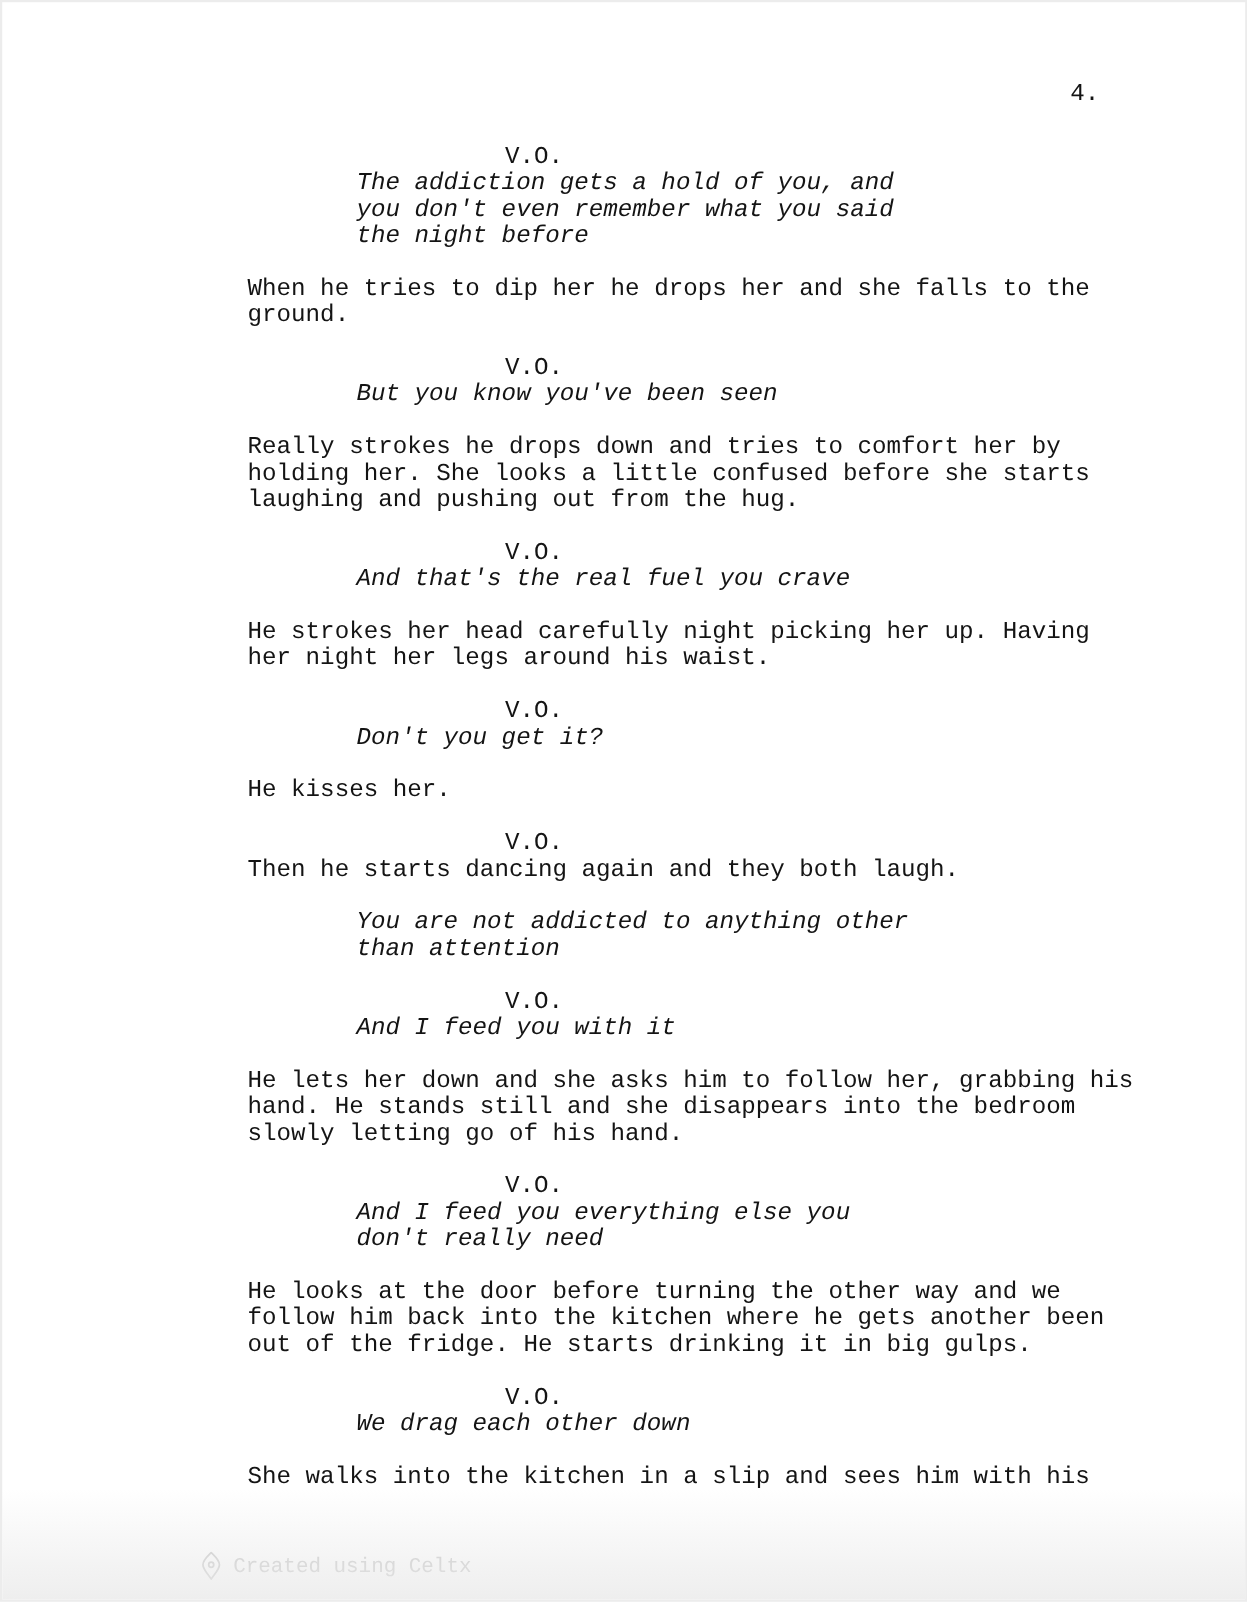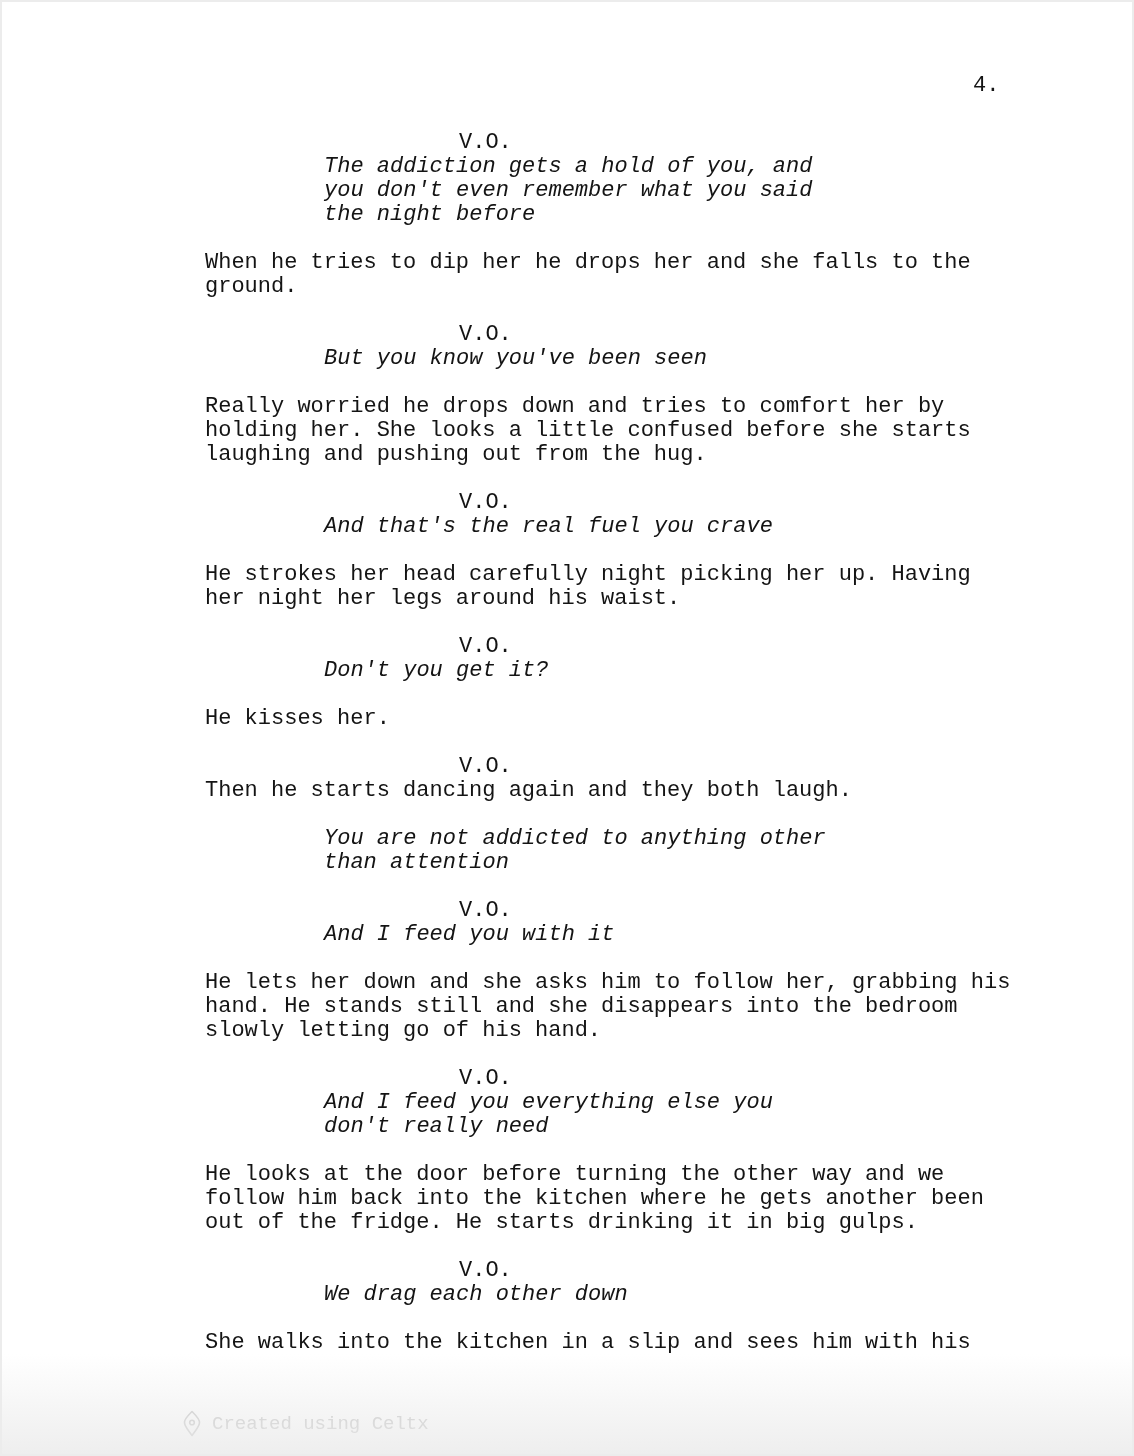--- a/index.html
+++ b/index.html
@@ -32,21 +32,21 @@
   }
   .script-body {
     position: absolute;
     top: 129px;
     left: 0;
     width: 100%;
   }
   .block { margin: 0 0 24px 0; }
   .block.character { padding-left: 457px; margin-bottom: 0; }
   .block.dialogue  { padding-left: 322px; font-style: italic; }
-  .block.action    { padding-left: 203px; }
+  .block.action    { padding-left: 203px; margin-left: 20px; }
   .line { white-space: pre; }
   .footer {
     position: absolute;
     left: 179px;
     top: 1408px;
     display: flex;
     align-items: center;
     gap: 9px;
     color: #c3c3c3;
     font-size: 19px;
@@ -74,21 +74,21 @@
         <div class="line">When he tries to dip her he drops her and she falls to the</div>
         <div class="line">ground.</div>
       </div>
       <div class="block character">
         <div class="line">V.O.</div>
       </div>
       <div class="block dialogue">
         <div class="line">But you know you've been seen</div>
       </div>
       <div class="block action">
-        <div class="line">Really worried he drops down and tries to comfort her by</div>
+        <div class="line">Really strokes he drops down and tries to comfort her by</div>
         <div class="line">holding her. She looks a little confused before she starts</div>
         <div class="line">laughing and pushing out from the hug.</div>
       </div>
       <div class="block character">
         <div class="line">V.O.</div>
       </div>
       <div class="block dialogue">
         <div class="line">And that's the real fuel you crave</div>
       </div>
       <div class="block action">

